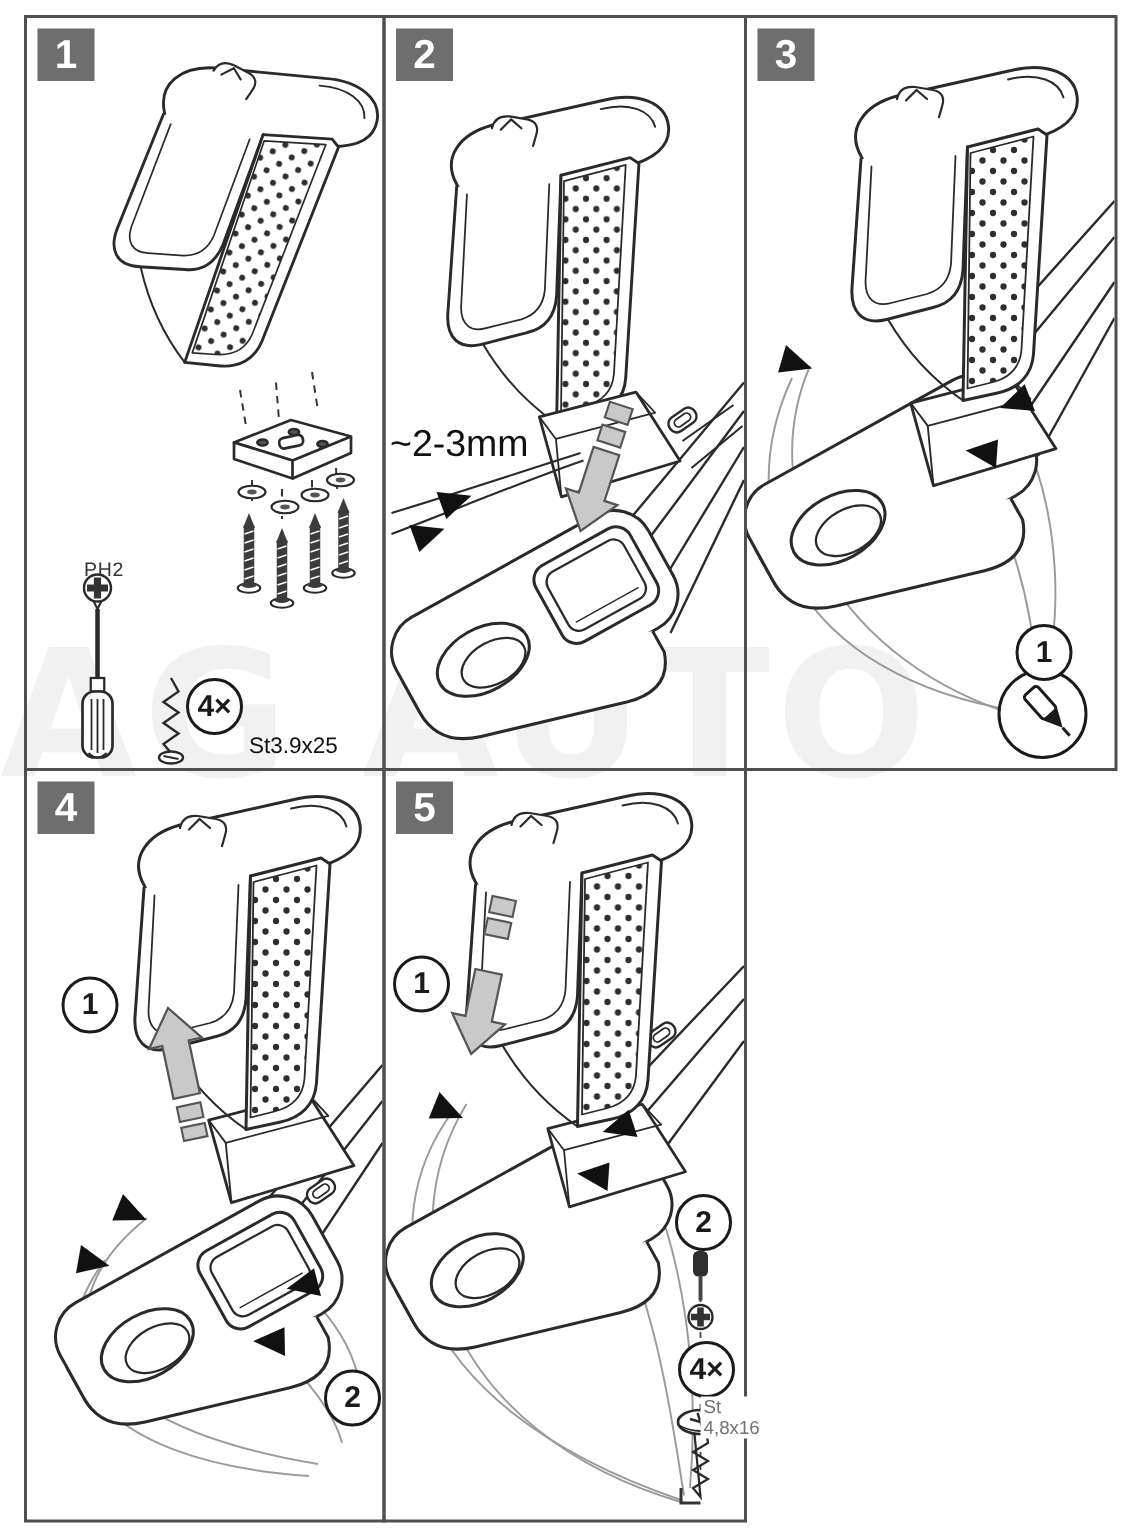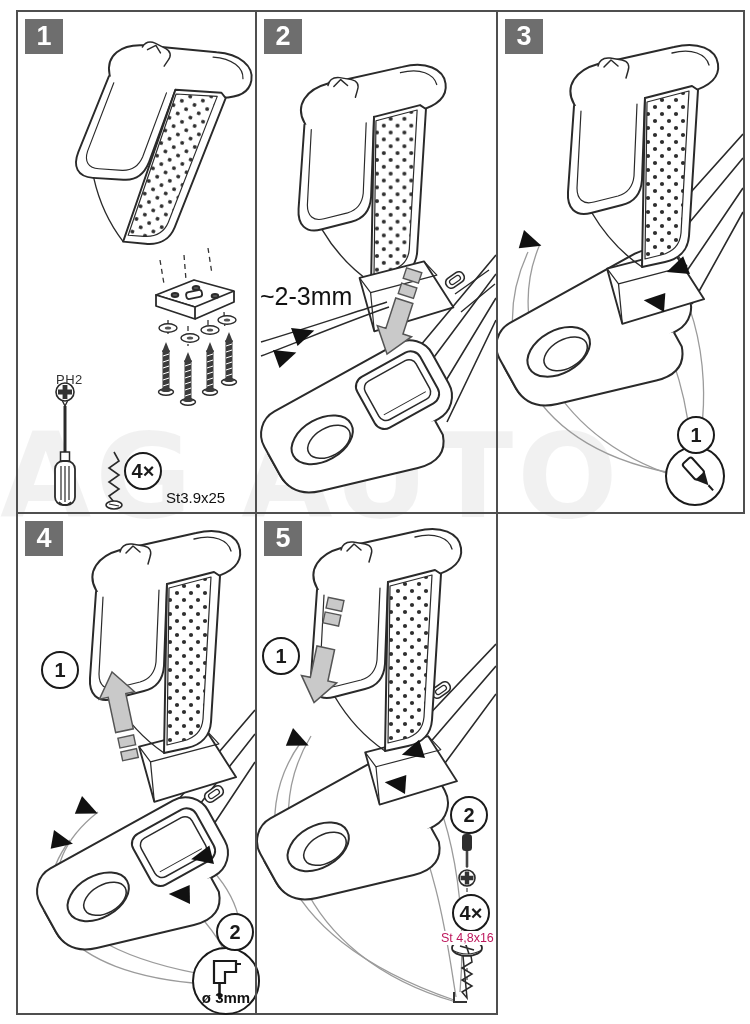--- a/index.html
+++ b/index.html
@@ -21,21 +21,21 @@
     justify-content:center;z-index:3;
   }
   .co{
     position:absolute;border:2.5px solid #1a1a1a;border-radius:50%;background:#fff;
     display:flex;align-items:center;justify-content:center;font-weight:bold;z-index:3;
   }
   .co-sm{width:34px;height:34px;font-size:20px;}
   .lbl{position:absolute;z-index:3;}
   .gap-label{font-size:25px;color:#111;}
   .spec{font-size:15px;color:#111;margin-top:28px;}
-  .spec-sm{font-size:12.5px;color:#be185d;background:#fff;padding:0 2px;}
+  .spec-sm{font-size:12.5px;color:#737373;background:#fff;padding:0 2px;margin-left:28px;}
   .tool-label{font-size:13px;color:#333;letter-spacing:0.5px;}
   .bigco{
     position:absolute;border:2.5px solid #1a1a1a;border-radius:50%;background:#fff;z-index:2;
   }
   .drill-label{
     position:absolute;bottom:7px;left:0;width:100%;text-align:center;
     font-size:15px;font-weight:bold;color:#111;z-index:3;
   }
 </style>
 </head>
@@ -261,31 +261,20 @@
       <rect x="-8" y="80" width="16" height="9" fill="#c9c9c9" stroke="#555" stroke-width="1.4"></rect>
     </g>
 
     <use href="#blk-arrow" transform="translate(64,282) rotate(28)" fill="#111"></use>
     <use href="#blk-arrow" transform="translate(36,316) rotate(16)" fill="#111"></use>
     <use href="#blk-arrow" transform="translate(196,350) rotate(172)" fill="#111"></use>
     <use href="#blk-arrow" transform="translate(172,390) rotate(185)" fill="#111"></use>
   </svg>
   <div class="co co-sm" style="left:23px;top:137px;">1</div>
   <div class="co co-sm" style="left:198px;top:399px;">2</div>
-  <div class="bigco" style="left:174px;top:433px;width:64px;height:64px;">
-    <svg width="64" height="64" viewBox="0 0 64 64">
-      <g transform="translate(20,12)">
-        <path d="M0,0 h22 v11 h-11 v11 h-11 Z" fill="#fff" stroke="#1a1a1a" stroke-width="2.2"></path>
-        <line x1="5.5" y1="22" x2="5.5" y2="33" stroke="#1a1a1a" stroke-width="2.6"></line>
-        <path d="M2.5,33 l3,6 3,-6 Z" fill="#1a1a1a"></path>
-        <line x1="22" y1="3" x2="27" y2="3" stroke="#1a1a1a" stroke-width="2"></line>
-      </g>
-    </svg>
-    <div class="drill-label"><span>ø</span> <span>3mm</span></div>
-  </div>
 </div>
 
 <div class="panel" style="left:255px;top:512px;width:243px;height:503px;">
   <div class="badge">5</div>
   <svg class="psvg" width="239" height="499" viewBox="0 0 239 499">
 
     <g stroke="#9b9b9b" stroke-width="1.3" fill="none">
       <path d="M44,228 C-8,300 5,420 197,486"></path>
       <path d="M54,222 C0,310 40,442 199,488"></path>
       <path d="M158,238 C206,320 208,420 203,478"></path>

